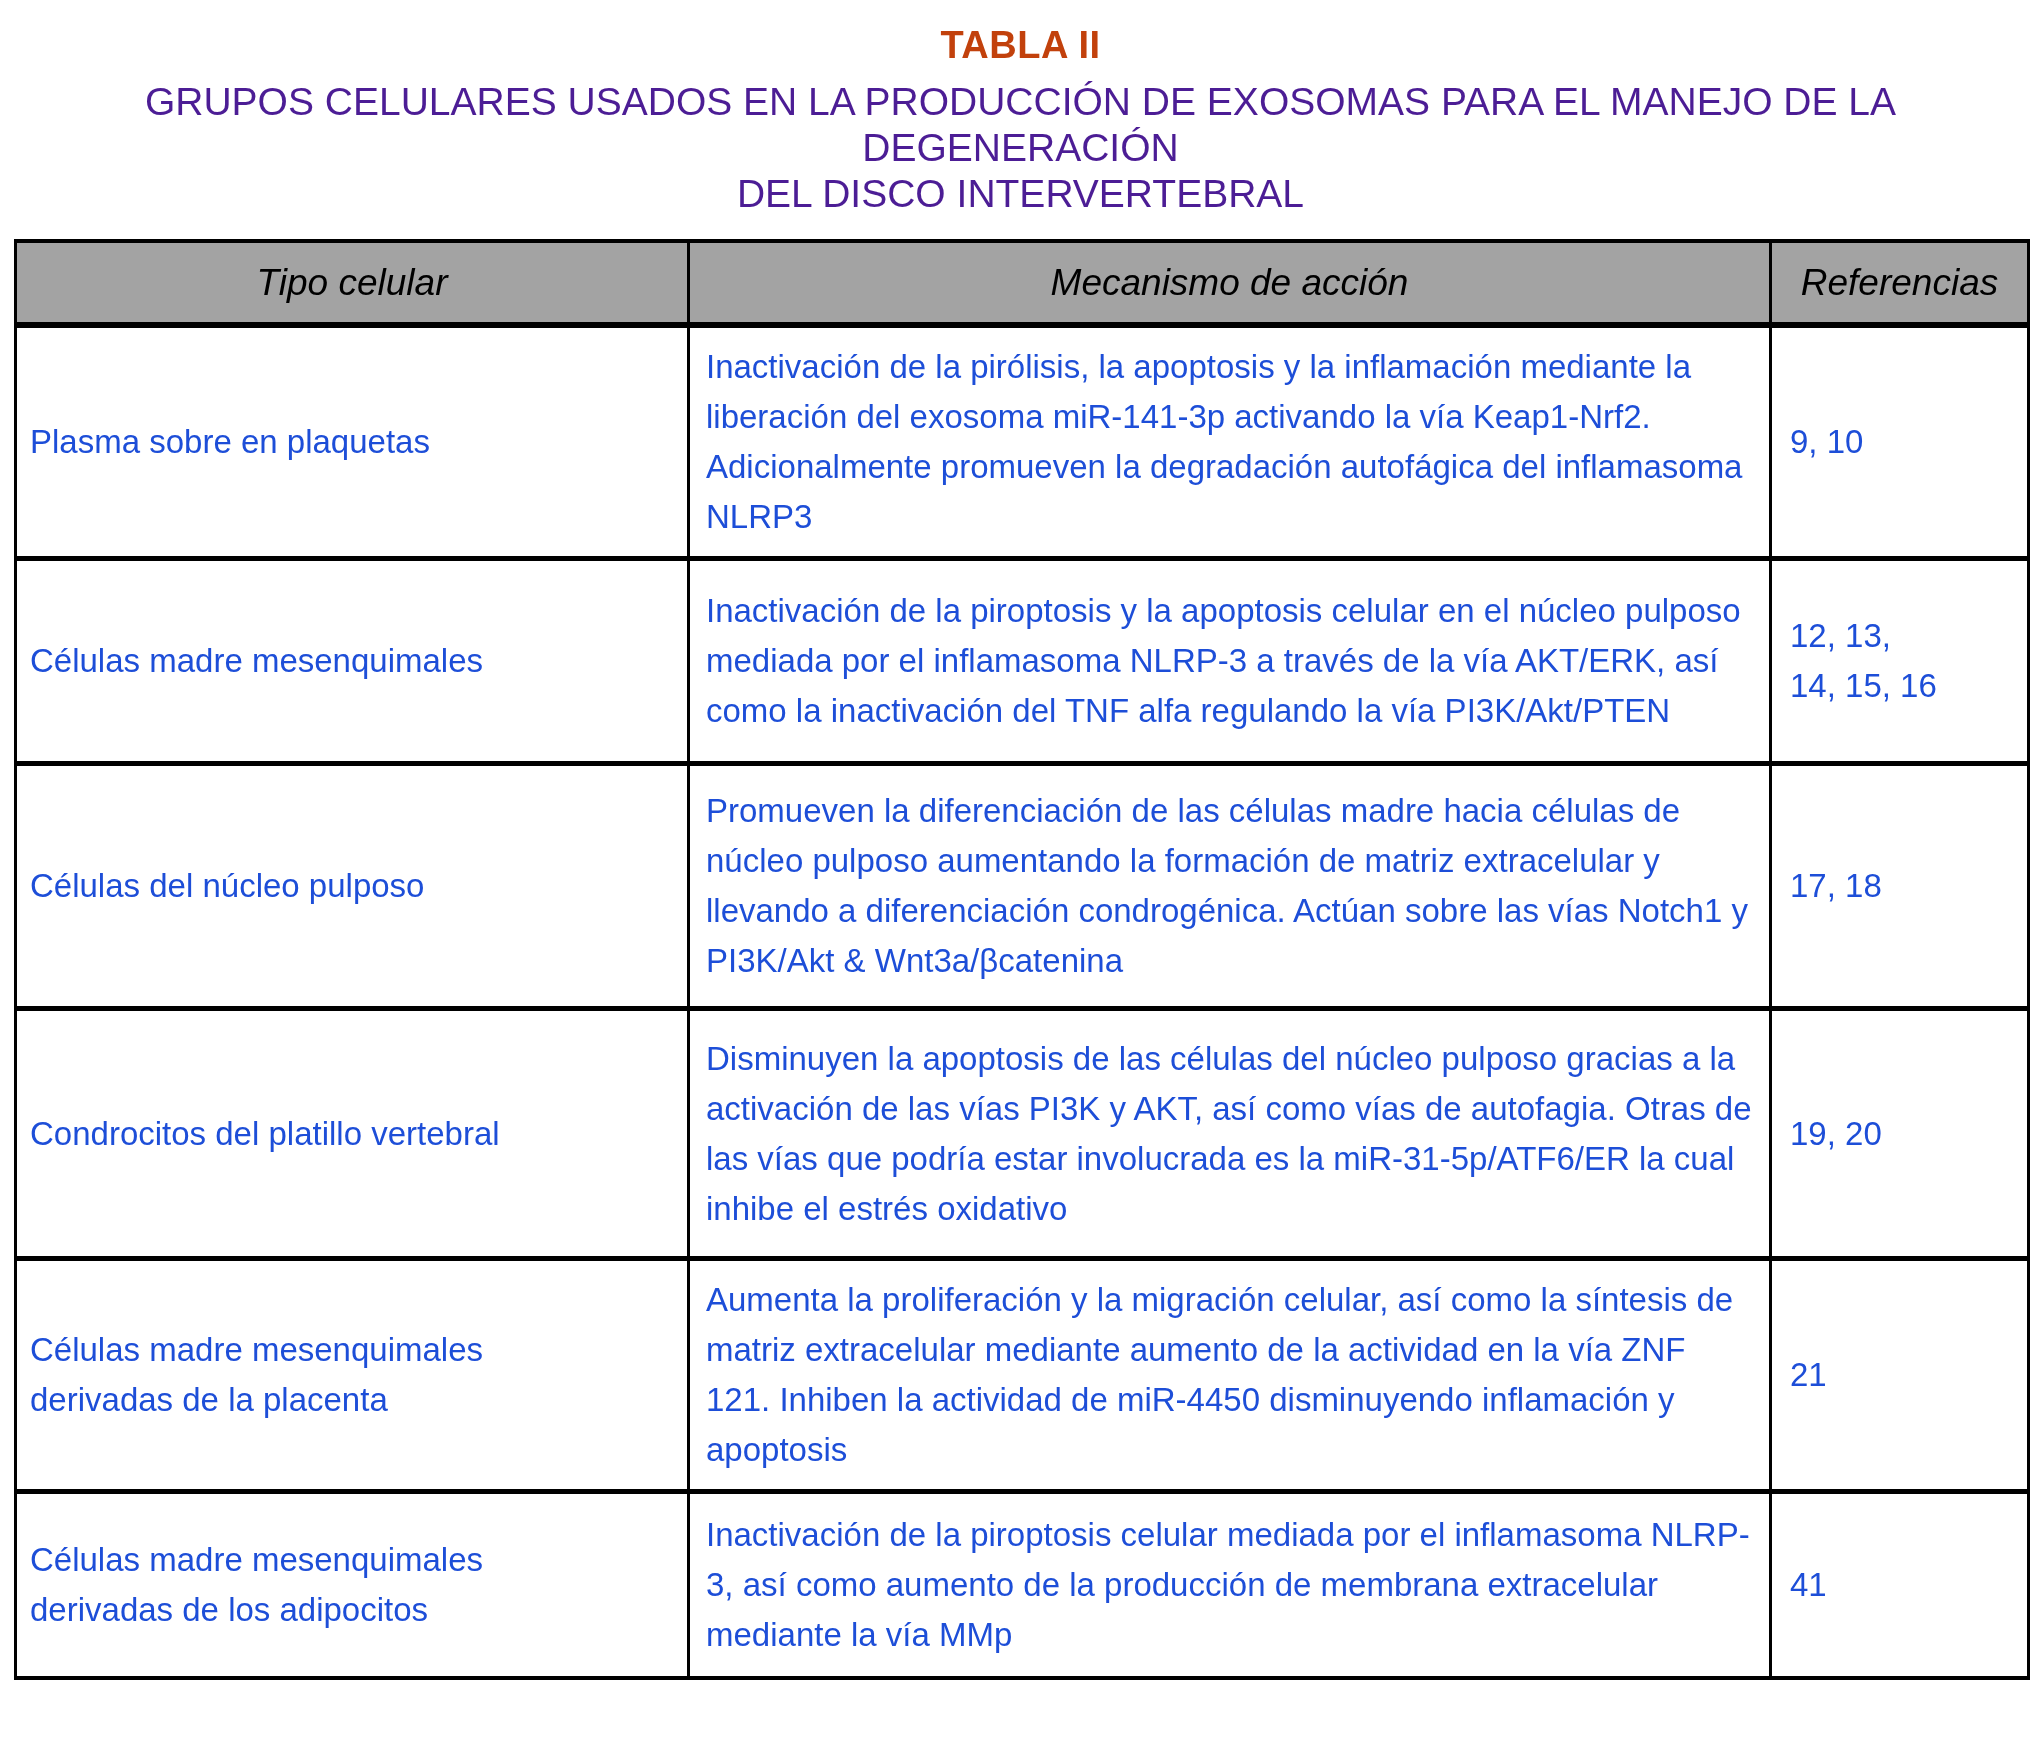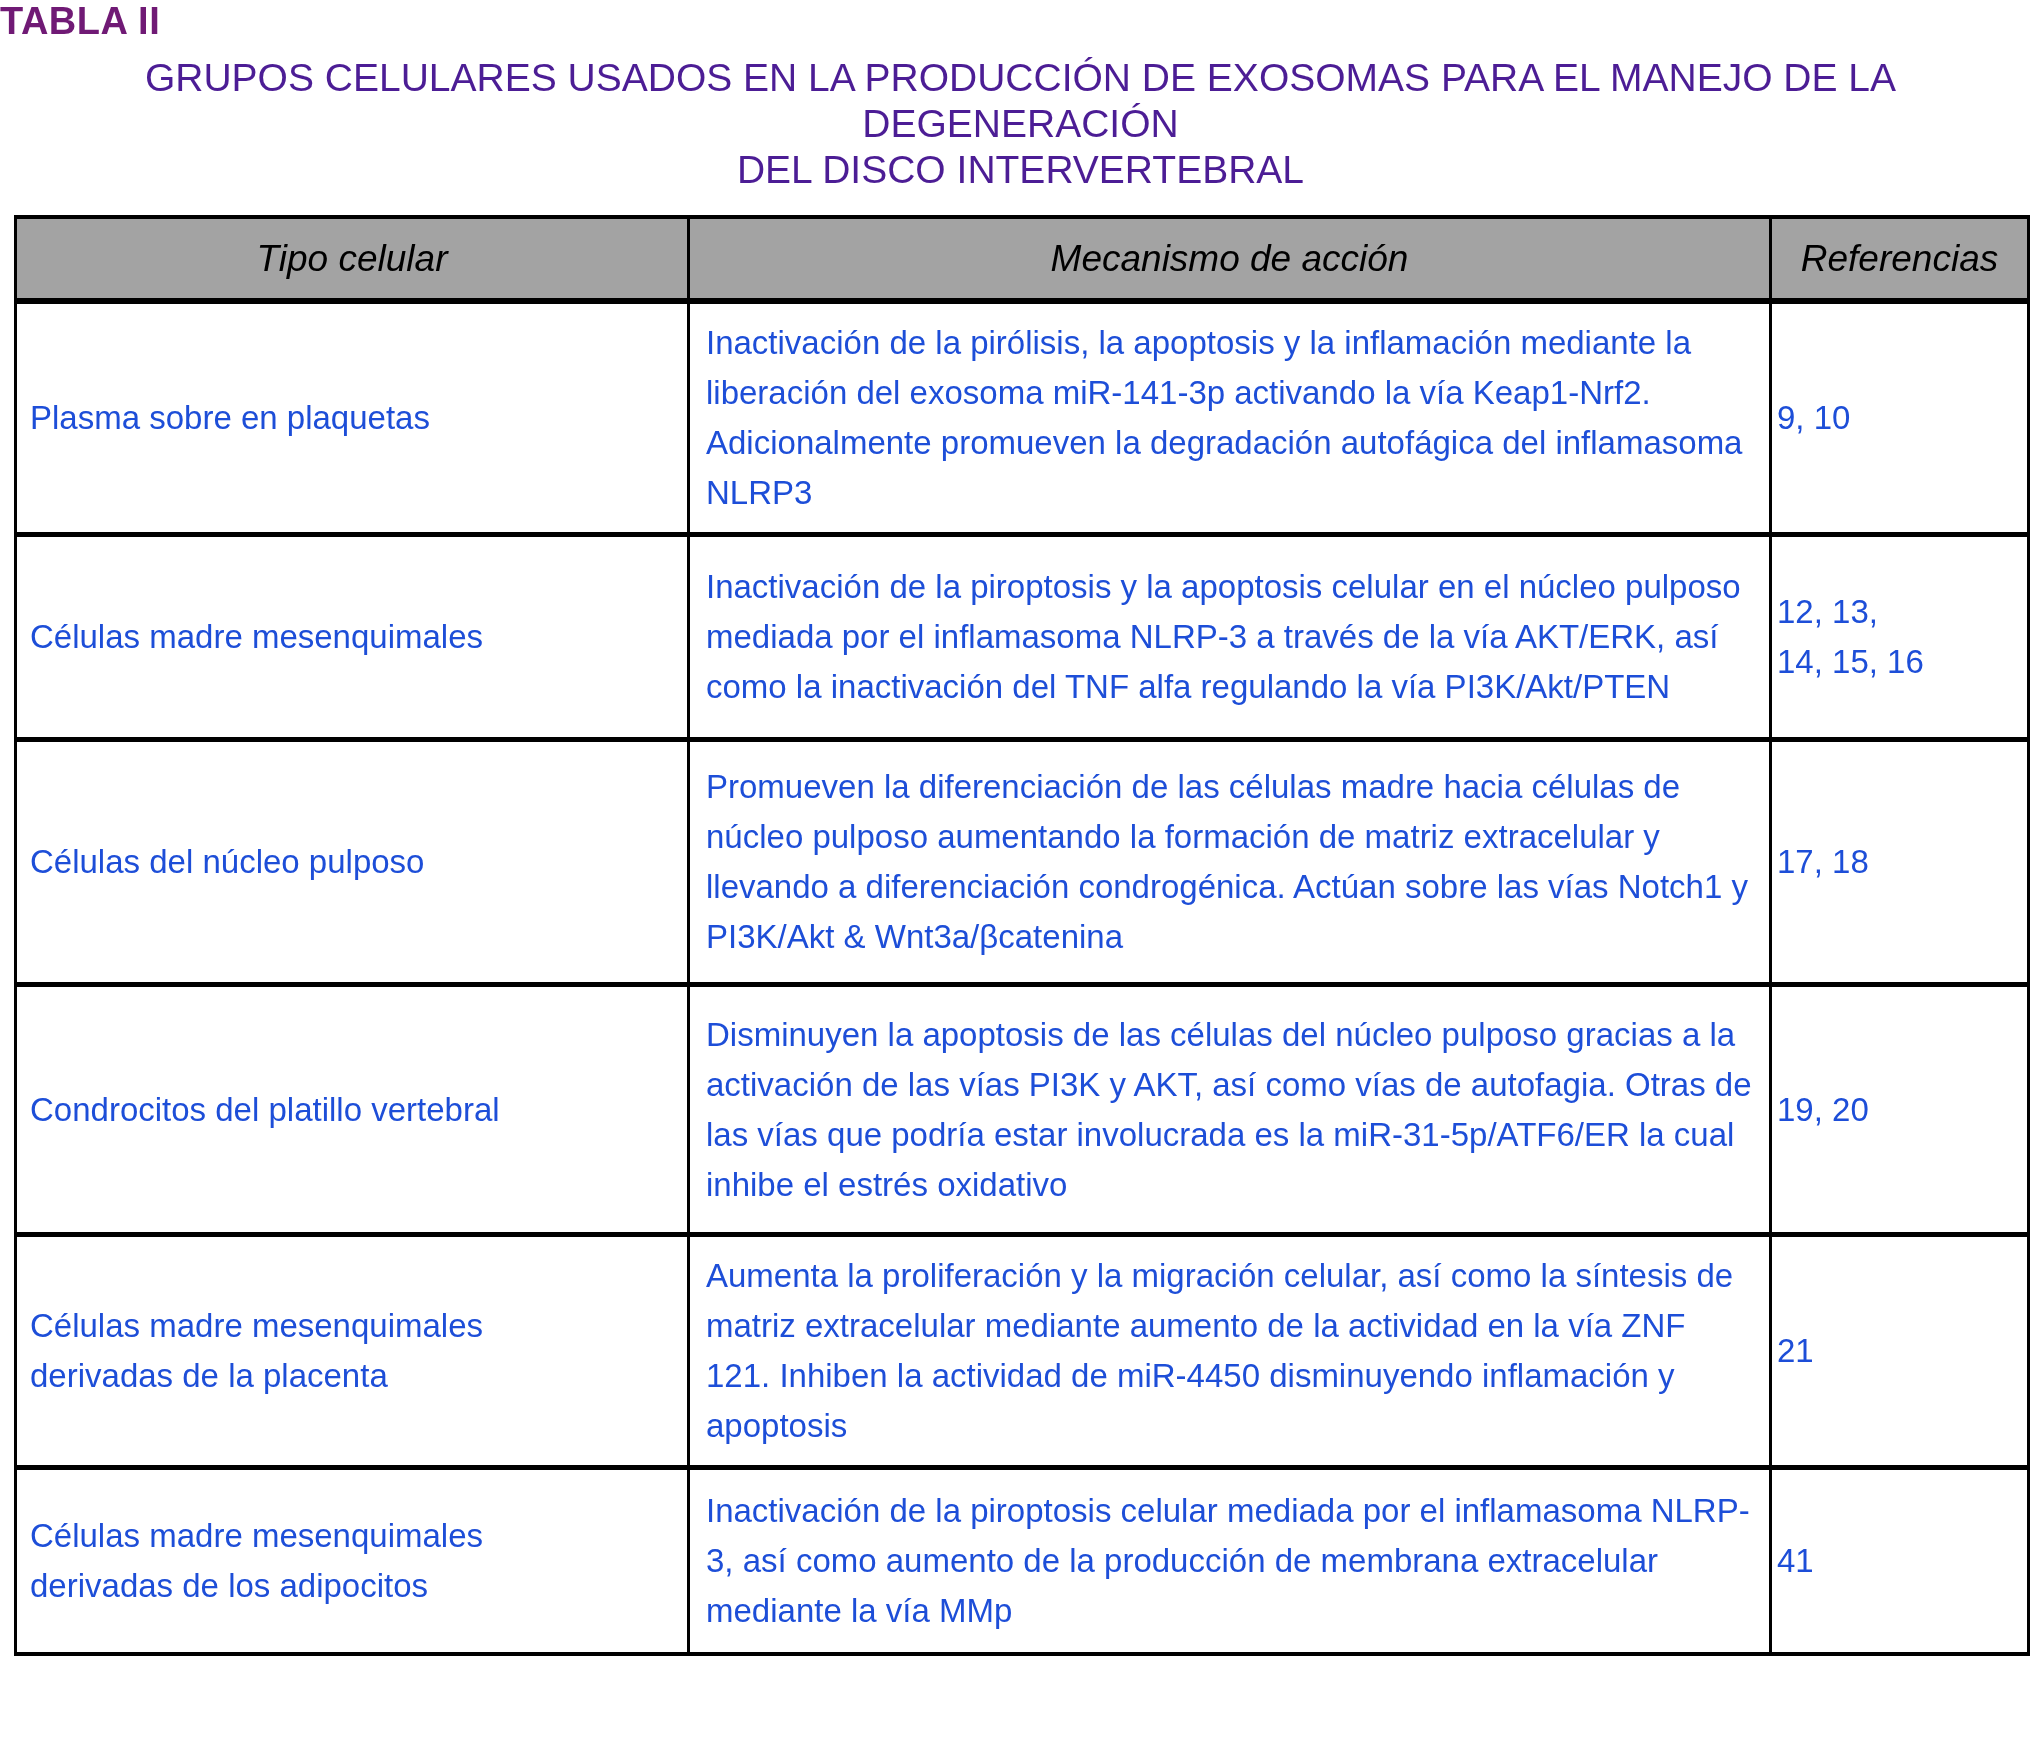--- a/index.html
+++ b/index.html
@@ -6,24 +6,26 @@
   html, body { margin: 0; padding: 0; }
   body {
     width: 2041px; height: 1764px;
     background: #ffffff;
     color: #000000;
     font-family: "Liberation Sans", sans-serif;
   }
   .page { position: relative; width: 2041px; height: 1764px; overflow: hidden; }
 
   .doc-title {
+    margin-top: 24px;
+    text-align: center;
     font-size: 38px;
     font-weight: 700;
     letter-spacing: 0.5px;
-    color: #701a75;
+    color: #c2410c;
   }
   .doc-subtitle {
     margin-top: 12px;
     text-align: center;
     font-size: 39px;
     line-height: 46px;
     color: #4c1d95;
   }
 
   table.main {
@@ -55,21 +57,21 @@
     vertical-align: middle;
     font-size: 33px;
     line-height: 50px;
     border-top: 5px solid #000000;
     color: #1d4ed8;
   }
   tbody tr:last-child td { border-bottom: 4px solid #000000; }
 
   td.tipo { padding: 10px 60px 10px 13px; }
   td.mec  { padding: 14px 14px 14px 16px; }
-  td.ref  { padding: 10px 8px 10px 5px; }
+  td.ref  { padding: 10px 8px 10px 18px; }
 
   tr.r1 { height: 218px; }
   tr.r2 { height: 205px; }
   tr.r3 { height: 245px; }
   tr.r4 { height: 250px; }
   tr.r5 { height: 222px; }
   tr.r6 { height: 154px; }
   tr.r7 { height: 186px; }
 </style>
 </head>

